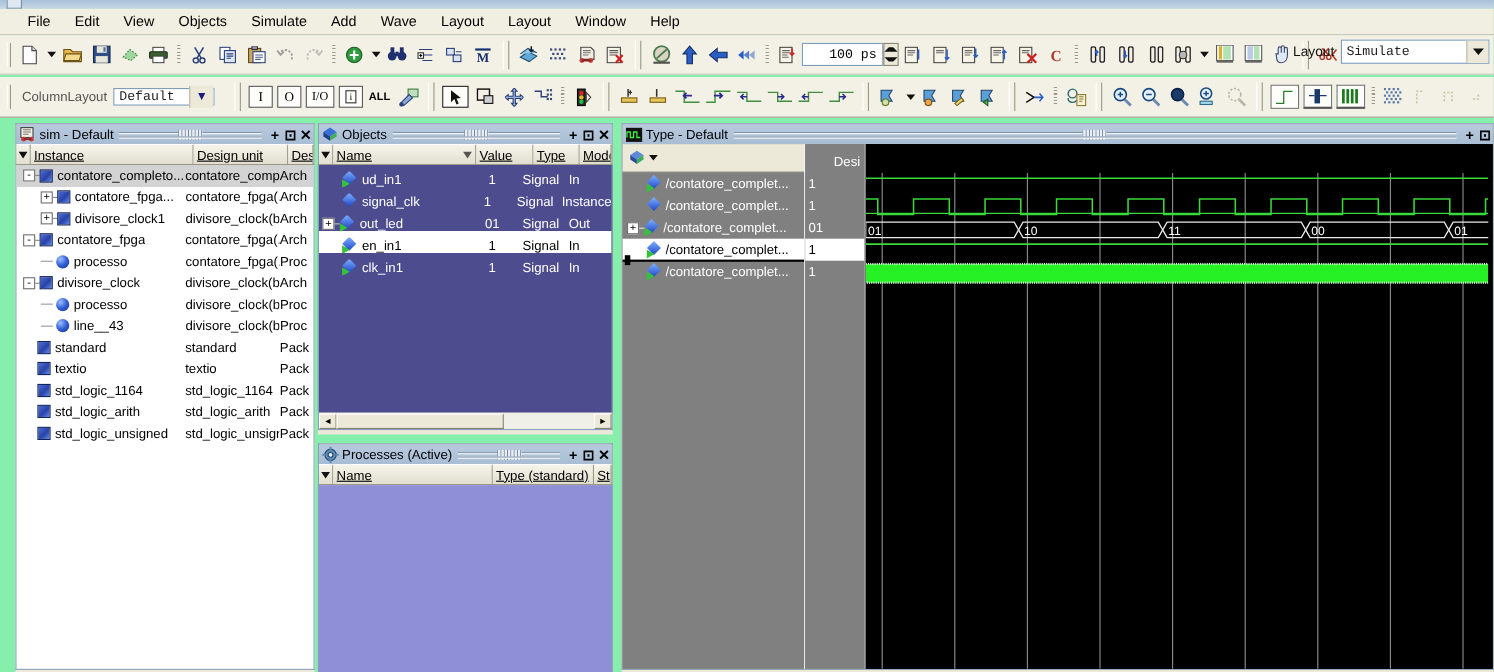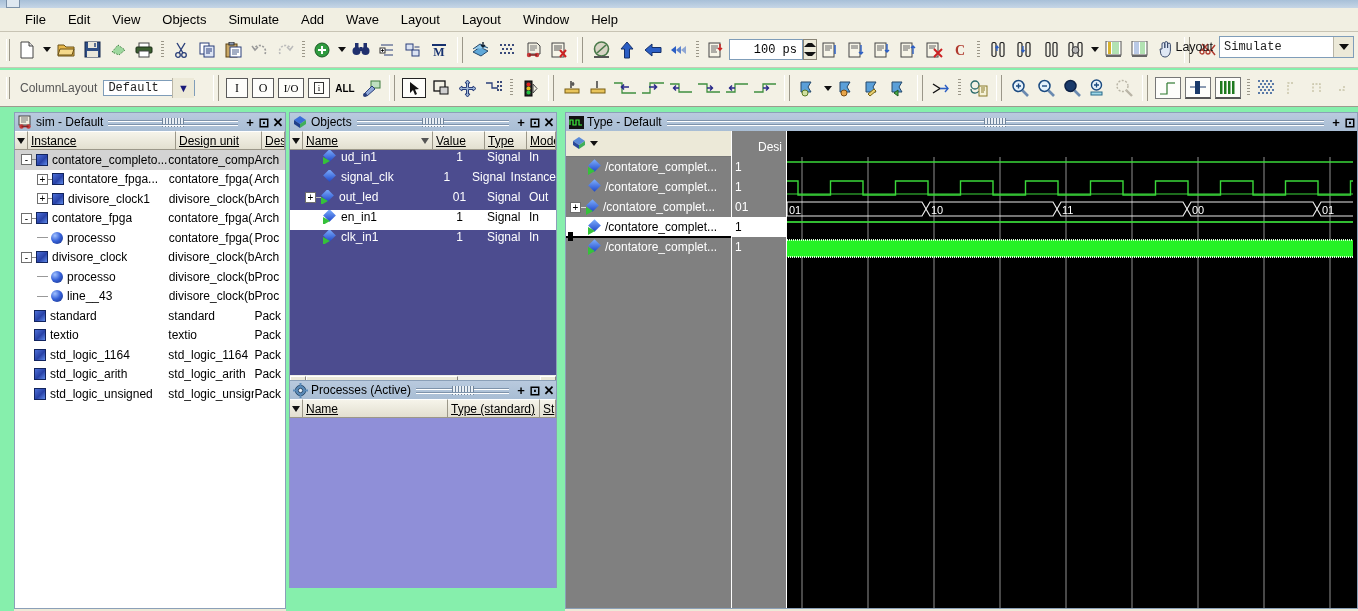--- a/index.html
+++ b/index.html
@@ -156,21 +156,21 @@
     display:flex; align-items:center; justify-content:center; flex:none;
     font-family:"Liberation Sans",sans-serif; font-size:10px; line-height:9px; color:#000;
   }
   .ico-arch { width: 12px; height: 12px; flex:none;
     background: linear-gradient(135deg,#4d6fd6 0%,#2842a8 55%, #5f8ae8 100%);
     border: 1px solid #12245e; }
   .ico-proc { width: 12px; height: 12px; flex:none; border-radius: 50%;
     background: radial-gradient(circle at 33% 30%, #9fc0ff 0%, #3560d8 48%, #17307e 100%); }
 
   
-  .orow { height: 20px; display:flex; align-items:flex-start; font-size:12px; color:#fff; white-space:nowrap;padding-left:12px;}
+  .orow { height: 20px; display:flex; align-items:flex-end; font-size:12px; color:#fff; white-space:nowrap;}
   .orow.white { background:#fff; color:#000; }
   .oc-name { width: 130px; display:flex; align-items:center; overflow:hidden; }
   .oc-val  { width: 55px; }
   .oc-kind { width: 42px; }
   .oc-mode { flex: 1; }
   .ico-sig { width: 14px; height: 12px; flex:none; position: relative; }
   .ico-sig .dia { position:absolute; left:2px; top:0px; width:9px; height:9px;
      background: linear-gradient(135deg,#7fb0ff,#1e47c8); transform: rotate(45deg); }
   .ico-sig .arr { position:absolute; left:0px; top:6px; width:0;height:0;
      border-top:4px solid transparent;border-bottom:4px solid transparent;border-left:7px solid #35c23a; }
@@ -1095,21 +1095,21 @@
       </div>
 
     <div class="hscroll">
       <div class="sbtn">◄</div>
       <div class="thumb" style="width:152px"></div>
       <div class="track"></div>
       <div class="sbtn">►</div>
     </div>
   </div>
 
-  <div class="panel" style="left:289px; top:380px; width:268px; height:208px;">
+  <div class="panel" style="left:289px; top:403px; width:268px; height:208px;">
     <div class="ptitle">
       <div class="pico">
         <svg width="15" height="15" viewBox="0 0 15 15">
             <circle cx="7.5" cy="7.5" r="5.2" fill="#5a8ab8" stroke="#2a4a6a"></circle>
             <circle cx="7.5" cy="7.5" r="2.2" fill="#e8eef4" stroke="#2a4a6a"></circle>
             <g fill="#5a8ab8">
               <rect x="6.5" y="0" width="2" height="3"></rect>
               <rect x="6.5" y="12" width="2" height="3"></rect>
               <rect x="0" y="6.5" width="3" height="2"></rect>
               <rect x="12" y="6.5" width="3" height="2"></rect>

